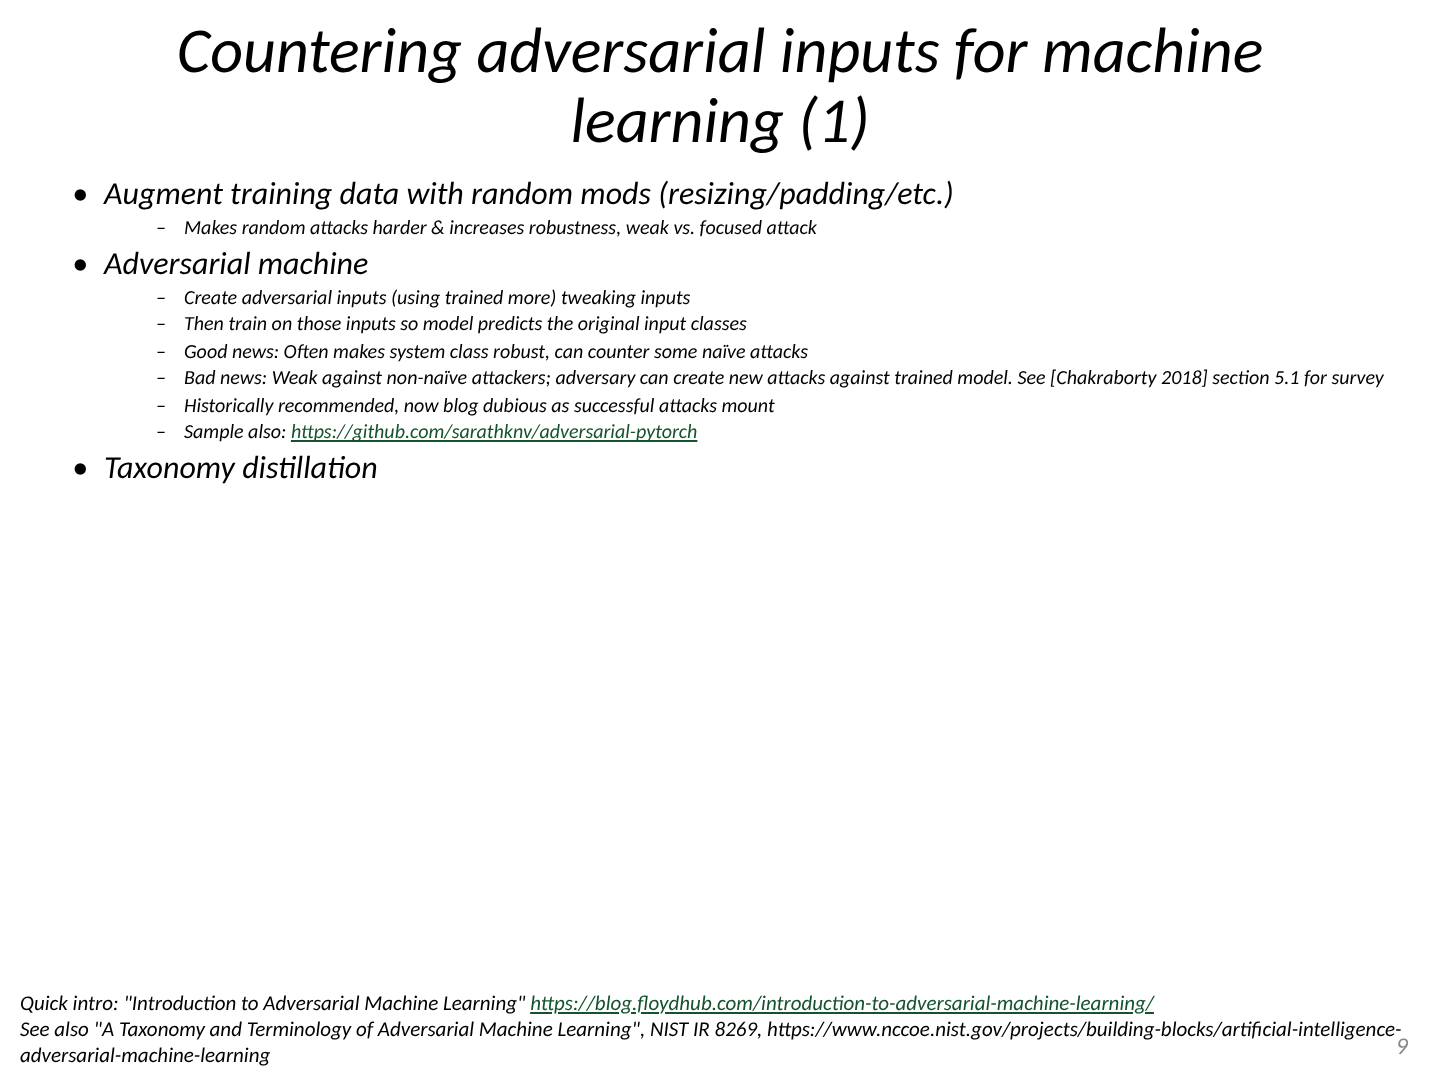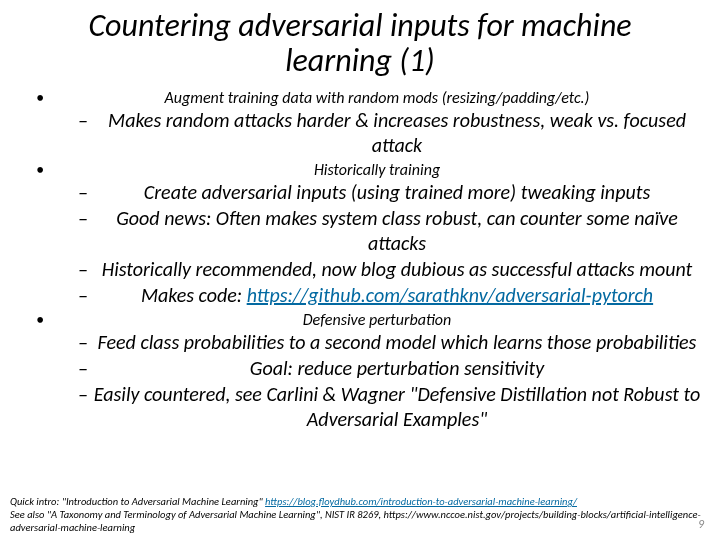--- a/index.html
+++ b/index.html
@@ -22,53 +22,52 @@
     font-weight: 400;
     text-align: center;
     line-height: 1.1;
     margin-bottom: 10px;
     padding: 0 30px;
   }
   ul.top {
     list-style: none;
     padding-left: 18px;
     font-size: 16px;
-    text-align: center;
   }
   ul.top > li {
     position: relative;
     padding-left: 16px;
     margin-bottom: 2px;
     line-height: 1.25;
   }
   ul.top > li::before {
     content: "•";
     position: absolute;
     left: 0;
     top: 0;
   }
   ul.sub {
     list-style: none;
     padding-left: 26px;
-    font-size: 20px;
+    font-size: 10px;
   }
   ul.sub > li {
     position: relative;
     padding-left: 14px;
     line-height: 1.25;
     margin-bottom: 1px;
   }
   ul.sub > li::before {
     content: "–";
     position: absolute;
     left: 0;
     top: 0;
   }
   a, .link {
-    color: #0369a1;
+    color: #14532d;
     text-decoration: underline;
   }
   .footer {
     position: absolute;
     bottom: 6px;
     left: 10px;
     right: 10px;
     font-size: 10.5px;
     line-height: 1.25;
     color: #000;
@@ -91,36 +90,33 @@
 
     <li>
       <span>Augment training data with random mods (resizing/padding/etc.)</span>
       <ul class="sub">
         <li>Makes random attacks harder &amp; increases robustness, weak vs. focused attack</li>
       </ul>
     </li>
 
 
     <li>
-      <span>Historically training</span>
+      <span>Adversarial machine</span>
       <ul class="sub">
         <li>Create adversarial inputs (using trained more) tweaking inputs</li>
+        <li>Then train on those inputs so model predicts the original input classes</li>
         <li>Good news:  Often makes system class robust, can counter some naïve attacks</li>
+        <li>Bad news: Weak against non-naïve attackers; adversary can create new attacks against trained model. See [Chakraborty 2018] section 5.1 for survey</li>
         <li>Historically recommended, now blog dubious as successful attacks mount</li>
-        <li><span>Makes code: </span><a class="link">https://github.com/sarathknv/adversarial-pytorch</a></li>
+        <li><span>Sample also: </span><a class="link">https://github.com/sarathknv/adversarial-pytorch</a></li>
       </ul>
     </li>
 
     <li>
-      <span>Defensive perturbation</span>
-      <ul class="sub">
-        <li>Feed class probabilities to a second model which learns those probabilities</li>
-        <li>Goal: reduce perturbation sensitivity</li>
-        <li>Easily countered, see Carlini &amp; Wagner "Defensive Distillation not Robust to Adversarial Examples"</li>
-      </ul>
+      <span>Taxonomy distillation</span>
     </li>
 
   </ul>
 </div>
 
 <div class="footer">
   <div>
     <span>Quick intro: "Introduction to Adversarial Machine Learning" </span><a class="link">https://blog.floydhub.com/introduction-to-adversarial-machine-learning/</a>
   </div>
   <div>See also "A Taxonomy and Terminology of Adversarial Machine Learning", NIST IR 8269, https://www.nccoe.nist.gov/projects/building-blocks/artificial-intelligence-adversarial-machine-learning</div>

